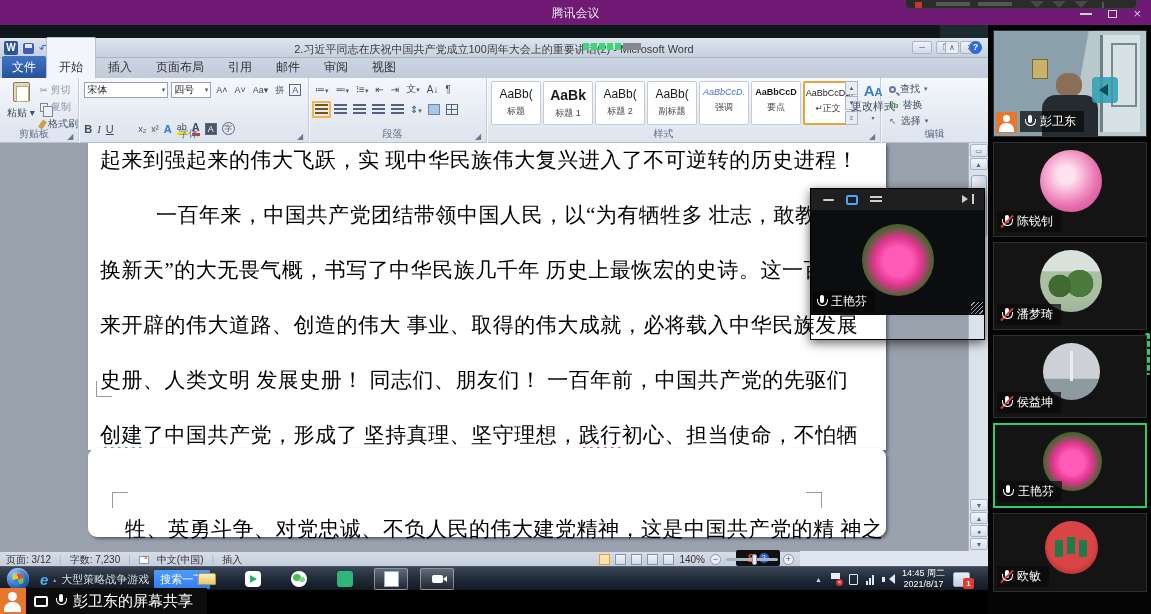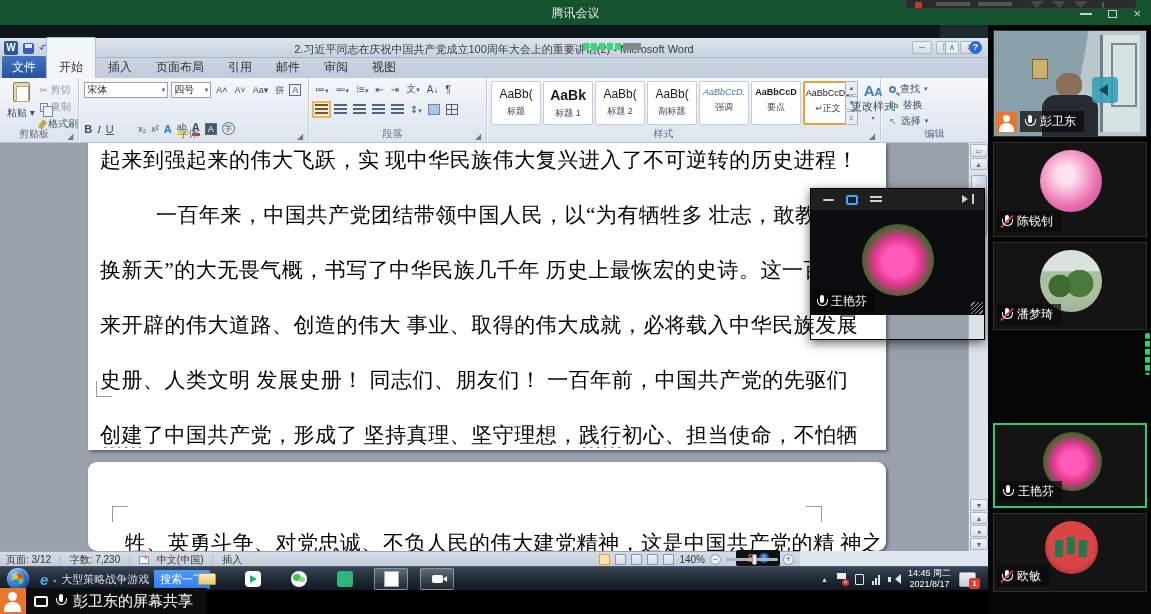--- a/index.html
+++ b/index.html
@@ -1,21 +1,21 @@
 <!DOCTYPE html>
 <html><head>
 <meta charset="utf-8">
 <style>
   * { margin:0; padding:0; box-sizing:border-box; }
   html,body { background:#000; }
   body { font-family:"Liberation Sans","DejaVu Sans",sans-serif; }
   .stage { position:relative; width:1151px; height:614px; background:#000; overflow:hidden; }
 
   
-  .tm-titlebar { position:absolute; left:0; top:0; width:1151px; height:25px; background:#14532d; }
+  .tm-titlebar { position:absolute; left:0; top:0; width:1151px; height:25px; background:#701a75; }
   .tm-title { position:absolute; left:0; right:0; top:5px; text-align:center; color:#e6e6e6; font-size:12px; }
   .mini-toolbar { position:absolute; left:905px; top:-13px; width:232px; height:22px; background:#2b2b2b; border:1px solid #3d3d3d; border-radius:5px; }
   .mini-toolbar .red-dot { position:absolute; left:9px; top:14px; width:7px; height:6px; background:#c0392b; }
   .mini-toolbar .tri { position:absolute; top:13px; width:0; height:0; border-left:7px solid transparent; border-right:7px solid transparent; border-top:7px solid #474747; }
   .mini-toolbar .faint { position:absolute; top:14px; height:4px; background:#555; }
   .tm-controls { position:absolute; right:10px; top:9px; display:flex; gap:16px; align-items:center; }
   .tm-min { width:12px; height:2px; background:#cfcfcf; }
   .tm-max { width:9px; height:8px; border:1px solid #cfcfcf; }
   .tm-close { color:#cfcfcf; font-size:13px; line-height:10px; }
 
@@ -110,21 +110,21 @@
   .e-row { position:absolute; left:8px; display:flex; gap:4px; align-items:center; font-size:10px; color:#3f4e63; }
   .ic-find { width:7px; height:7px; border:2px solid #5a78a8; border-radius:50%; position:relative; }
   .ic-find::after { content:""; position:absolute; left:5px; top:5px; width:4px; height:2px; background:#5a78a8; transform:rotate(45deg); }
   .ic-rep { font-size:8px; color:#3a8a4f; font-weight:bold; }
   .ic-sel { font-size:9px; color:#5a78a8; }
 
   
   .w-doc { position:absolute; left:0; top:105px; width:988px; height:408px; background:#99a1ad; overflow:hidden; }
   .page { position:absolute; left:88px; width:798px; background:#fff; box-shadow:2px 2px 3px rgba(40,45,55,.55); }
   .page1 { top:0; height:307px; }
-  .page2 { top:319px; height:89px;border-radius:9px; }
+  .page2 { top:305px; height:89px;border-radius:9px; }
   .dline { position:absolute; left:12px; width:775px; font-family:"Liberation Serif","DejaVu Serif",serif; font-size:21px; line-height:26px; letter-spacing:.5px; color:#000; white-space:nowrap; overflow:hidden; }
   .dline.indent { padding-left:56px; }
   .u-green { text-decoration:underline wavy #2e9e4f 1px; text-underline-offset:4px; }
   .u-red { text-decoration:underline wavy #d23a2e 1px; text-underline-offset:4px; }
   .cmark { position:absolute; width:16px; height:16px; }
   .cm-bl { border-left:1px solid #9a9a9a; border-bottom:1px solid #9a9a9a; }
   .cm-tl { border-left:1px solid #9a9a9a; border-top:1px solid #9a9a9a; }
   .cm-tr { border-right:1px solid #9a9a9a; border-top:1px solid #9a9a9a; }
 
   .w-scroll { position:absolute; right:0; top:0; width:20px; height:408px; background:#dce2ea; border-left:1px solid #aab2c0; }
@@ -168,21 +168,21 @@
   .app-tencent-video i { width:16px; height:16px; background:#fff; border-radius:4px; position:relative; }
   .app-tencent-video i::after { content:""; position:absolute; left:5px; top:4px; width:0; height:0; border-top:4px solid transparent; border-bottom:4px solid transparent; border-left:7px solid #21b06e; }
   .app-wechat i { width:16px; height:16px; background:#fff; border-radius:50%; position:relative; }
   .app-wechat i::before { content:""; position:absolute; left:2px; top:3px; width:8px; height:7px; border-radius:50%; background:#45c14f; }
   .app-wechat i::after { content:""; position:absolute; left:8px; top:6px; width:6px; height:5px; border-radius:50%; background:#7fd886; }
   .app-pdf-reader i { width:16px; height:16px; background:#2fb578; border-radius:3px; color:#fff; font-size:6px; font-weight:bold; text-align:center; line-height:16px; }
   .app-word i { width:15px; height:16px; background:#fff; border:1px solid #9aaccb; color:#2b5797; font-weight:bold; font-size:11px; text-align:center; line-height:15px; }
   .app-tencent-meeting { background:linear-gradient(#f2a23c,#e07818); border:1px solid #ffd08a; }
   .app-tencent-meeting i { width:11px; height:8px; background:#fff; border-radius:2px; position:relative; }
   .app-tencent-meeting i::after { content:""; position:absolute; right:-4px; top:1px; width:0; height:0; border-top:3px solid transparent; border-bottom:3px solid transparent; border-right:4px solid #fff; }
-  .tray { position:absolute; right:0; top:0; height:24px; display:flex; gap:8px; align-items:center; padding-right:12px; }
+  .tray { position:absolute; right:0; top:0; height:24px; display:flex; gap:8px; align-items:center; padding-right:18px; }
   .tr-car { color:#cfd6de; font-size:7px; }
   .tr-flag { width:11px; height:12px; position:relative; }
   .tr-flag::before { content:""; position:absolute; left:1px; top:0; width:9px; height:6px; background:#e8eef5; }
   .tr-flag::after { content:"×"; position:absolute; right:-2px; bottom:-1px; width:7px; height:7px; background:#d0342c; border-radius:50%; color:#fff; font-size:6px; line-height:7px; text-align:center; }
   .tr-clip { width:9px; height:11px; border:1px solid #dfe6ee; border-radius:1px; }
   .sig { display:flex; gap:1px; align-items:flex-end; height:11px; }
   .sig i { width:2px; background:#dfe6ee; }
   .sig .s1{height:4px;} .sig .s2{height:7px;} .sig .s3{height:10px;}
   .spk { position:relative; width:12px; height:11px; }
   .spk::before { content:""; position:absolute; left:0; top:3px; width:3px; height:5px; background:#dfe6ee; }
@@ -626,20 +626,29 @@
       </div>
       <div class="tile" style="top: 217px; height: 88px;">
         <span class="av av-green-trees" style="width: 62px; height: 62px; left: 46px; top: 7px;"></span>
         <div class="tile-label">
           <span class="mic muted">
             <i></i>
           </span>
           <span class="nm">潘梦琦</span>
         </div>
       </div>
+      <div class="tile" style="top: 310px; height: 83px;">
+        <span class="av av-gray-tower" style="width: 57px; height: 57px; left: 48.5px; top: 7px;"></span>
+        <div class="tile-label">
+          <span class="mic muted">
+            <i></i>
+          </span>
+          <span class="nm">侯益坤</span>
+        </div>
+      </div>
       <div class="tile speaking" style="top: 398px; height: 85px;">
         <span class="av av-pink-flower" style="width: 59px; height: 59px; left: 47.5px; top: 7px;"></span>
         <div class="tile-label">
           <span class="mic"></span>
           <span class="nm">王艳芬</span>
         </div>
       </div>
       <div class="tile" style="top: 488px; height: 79px;">
         <span class="av av-red-troupe" style="width: 53px; height: 53px; left: 50.5px; top: 7px;"></span>
         <div class="tile-label">

